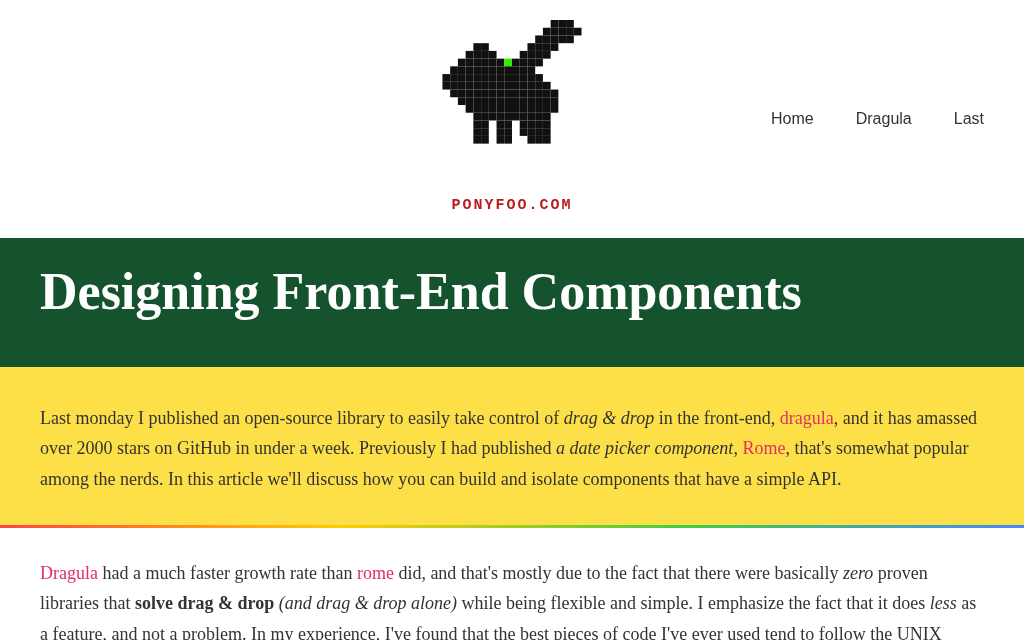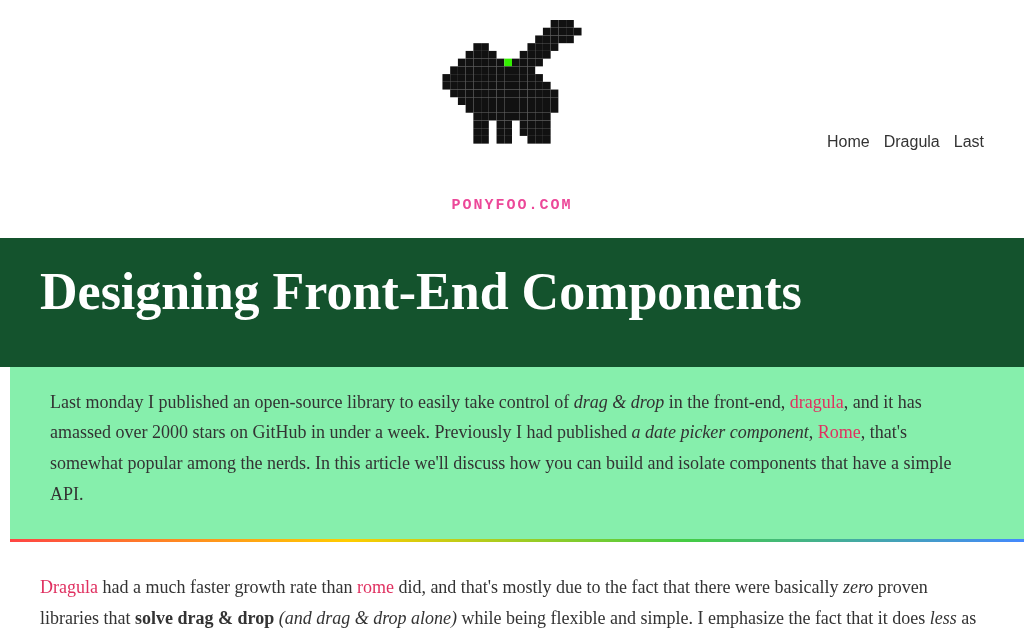--- a/index.html
+++ b/index.html
@@ -30,33 +30,32 @@
       display: flex;
       flex-direction: column;
       align-items: center;
     }
 
     .site-name {
       font-family: 'Courier New', monospace;
       font-size: 15px;
       font-weight: bold;
       letter-spacing: 2px;
-      color: #ec4899;
+      color: #b91c1c;
       margin-top: 4px;
     }
 
     .nav {
       position: absolute;
       right: 40px;
       top: 50%;
       transform: translateY(-50%);
       display: flex;
-      gap: 14px;
+      gap: 42px;
       align-items: center;
-      margin-top: 23px;
     }
 
     .nav a {
       text-decoration: none;
       color: #333;
       font-family: Arial, sans-serif;
       font-size: 16px;
       font-weight: 500;
     }
 
@@ -72,25 +71,24 @@
     .hero h1 {
       color: #fff;
       font-size: 52px;
       font-family: Georgia, serif;
       font-weight: bold;
       line-height: 1.15;
     }
 
     
     .intro-section {
-      padding: 20px 40px 30px 40px;
-      background: #86efac;
+      padding: 36px 40px 30px 40px;
+      background: #fde047;
       border-bottom: 3px solid;
       border-image: linear-gradient(to right, #f44, #fc0, #4c4, #48f) 1;
-      margin-left: 10px;
     }
 
     .intro-section p {
       font-size: 18px;
       line-height: 1.7;
       color: #333;
     }
 
     .intro-section a {
       color: #e03060;

